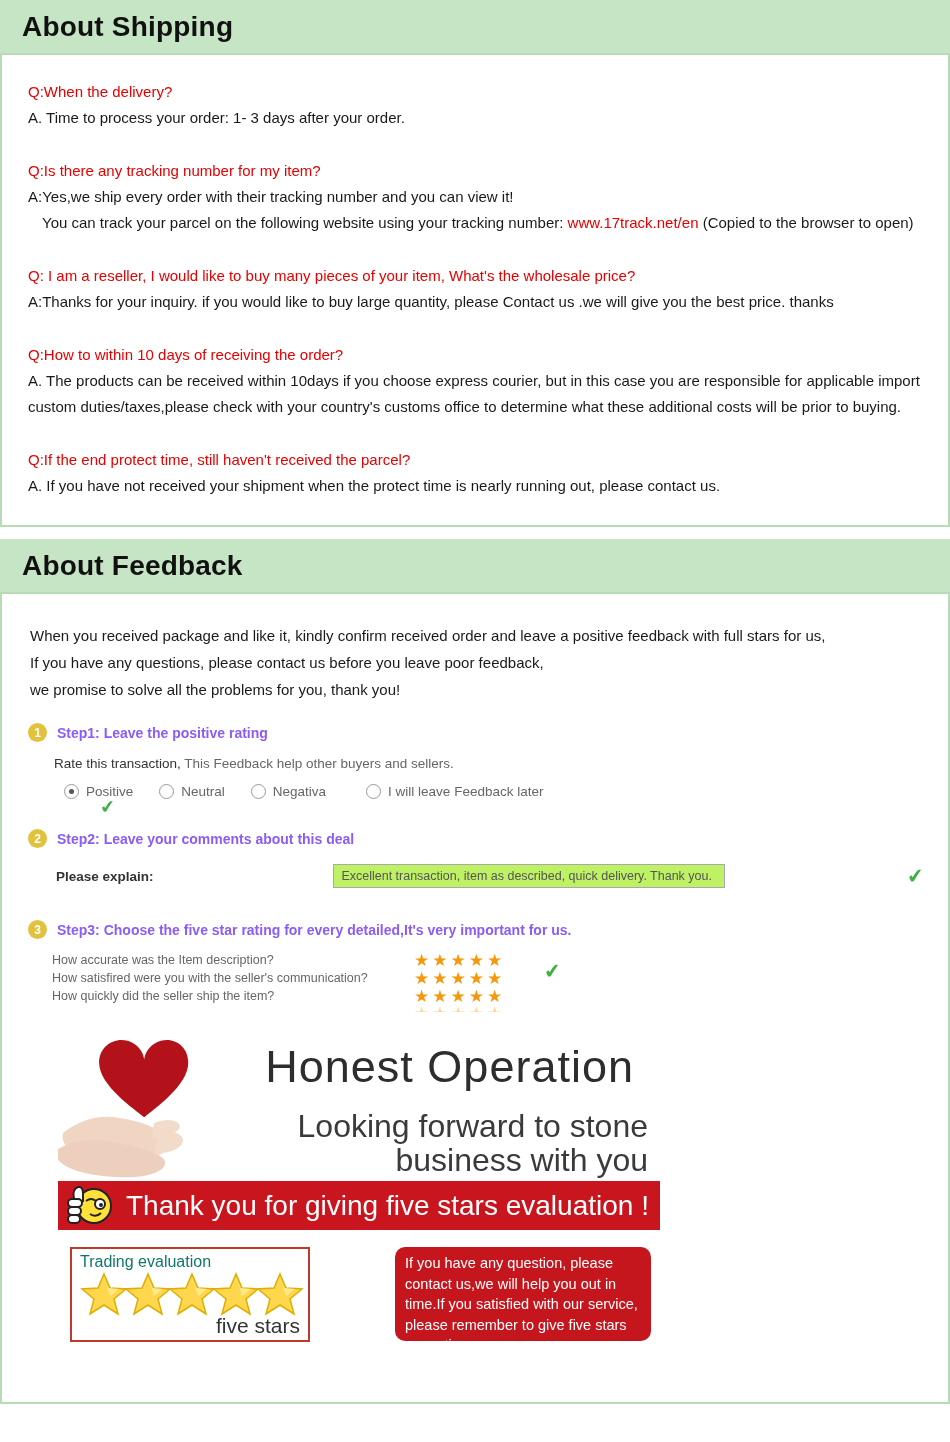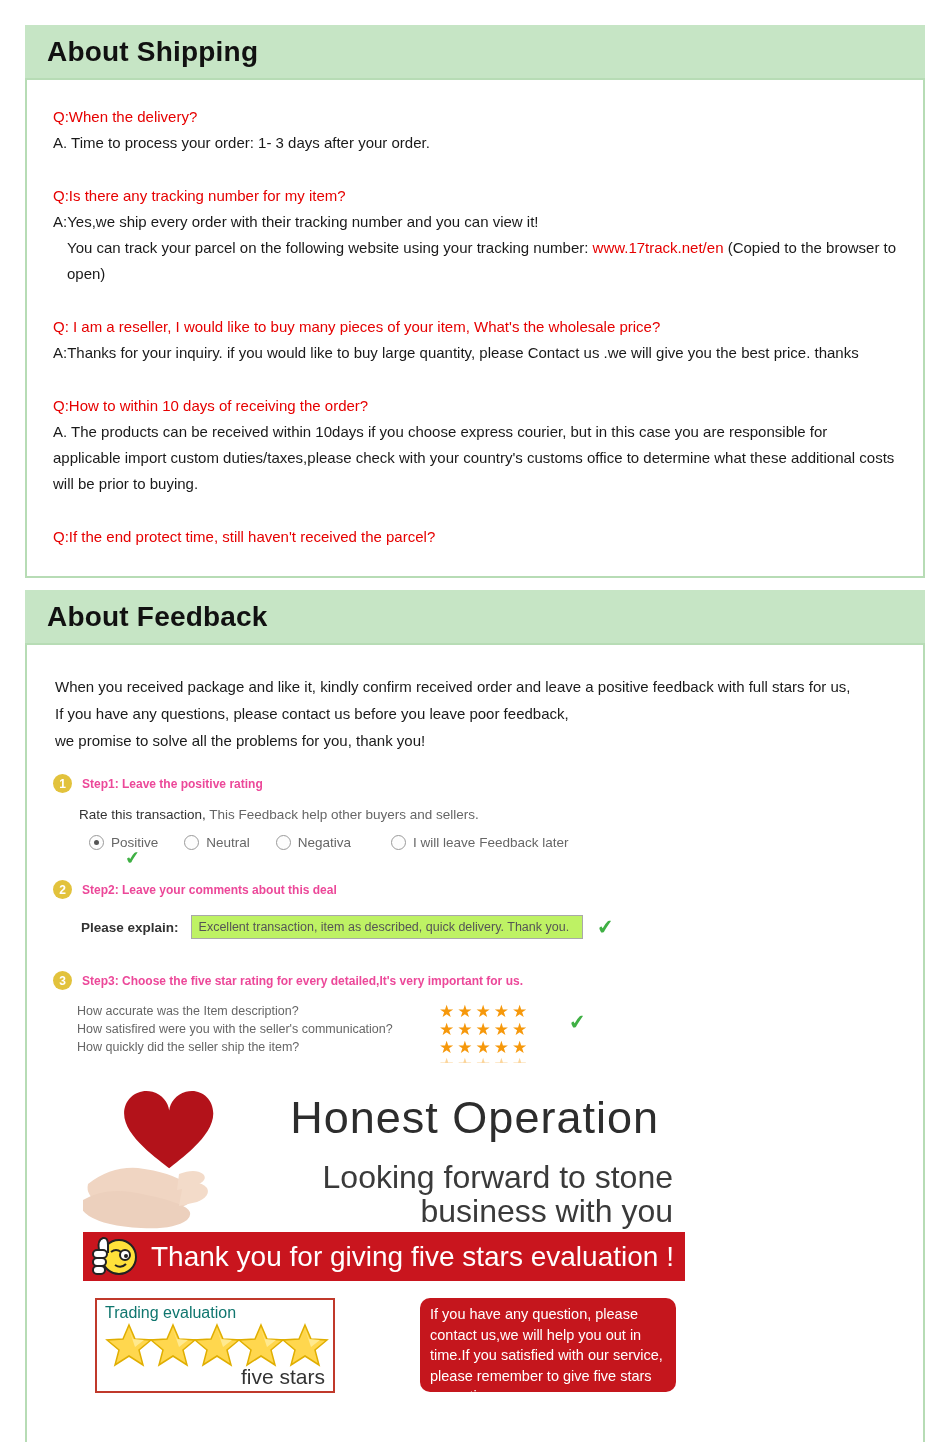--- a/index.html
+++ b/index.html
@@ -3,21 +3,21 @@
 <meta charset="utf-8">
 <style>
   * { margin:0; padding:0; box-sizing:border-box; }
   html,body { background:#fff; }
   body {
     width:950px; height:1442px;
     font-family:"Liberation Sans","DejaVu Sans",sans-serif;
     color:#1a1a1a;
     overflow:hidden;
   }
-  .page { width:950px; height:1442px; padding:25px; }
+  .page { width:950px; height:1442px; padding:0; }
 
   
   .band {
     background:#c6e5c5;
     height:53px;
     display:flex; align-items:center;
     padding-left:22px;
   }
   .band h1 {
     font-size:28px; font-weight:800; color:#111; letter-spacing:.2px;
@@ -47,21 +47,21 @@
 
   
   .step-title { display:flex; align-items:center; margin-left:2px; }
   .badge {
     width:19px; height:19px; border-radius:50%;
     background:#e2c23c; color:#fff;
     font-size:12px; font-weight:bold;
     display:inline-flex; align-items:center; justify-content:center;
     margin-right:10px; flex:0 0 auto;
   }
-  .step-title .t { color:#ec4899; font-weight:bold; font-size:12px; }
+  .step-title .t { color:#8b5cf6; font-weight:bold; font-size:14px; }
 
   .rate-row { margin:14px 0 0 28px; font-size:13.5px; }
   .rate-row .b { font-weight:normal; color:#333; }
   .rate-row .n { color:#666; }
 
   .radio-row {
     margin:10px 0 0 38px;
     display:flex; align-items:center;
     color:#666; font-size:13.5px;
     position:relative; height:20px;
@@ -74,21 +74,21 @@
   }
   .radio.sel::after {
     content:""; position:absolute; left:4px; top:4px;
     width:5px; height:5px; border-radius:50%; background:#555;
   }
   .radio-opt { display:flex; align-items:center; margin-right:26px; }
   .check { color:#3fb044; font-size:20px; line-height:1; display:inline-block; transform:rotate(-6deg); }
   .check-under { position:absolute; left:36px; top:17px; font-size:18px; }
 
   .step2-title { margin-top:28px; }
-  .explain-row { margin:16px 0 0 30px; display:flex; align-items:center; }
+  .explain-row { margin:16px 0 0 30px; display:flex; align-items:center;justify-content:space-between; }
   .explain-row .b { font-weight:bold; color:#333; font-size:13.5px; margin-right:12px; }
   .explain-input {
     width:392px; height:24px;
     border:1px solid #a9a9a9; background:#bef264;
     font-family:"Liberation Sans","DejaVu Sans",sans-serif;
     font-size:12.5px; color:#555; padding:0 7px;
   }
   .explain-row .check { margin-left:14px; }
 
   .step3-title { margin-top:32px; }
@@ -160,20 +160,21 @@
     <div class="qa">
       <div class="q">Q: I am a reseller, I would like to buy many pieces of your item, What's the wholesale price?</div>
       <div class="a">A:Thanks for your inquiry. if you would like to buy large quantity, please Contact us .we will give you the best price. thanks</div>
     </div>
     <div class="qa">
       <div class="q">Q:How to within 10 days of receiving the order?</div>
       <div class="a">A. The products can be received within 10days if you choose express courier, but in this case you are responsible for applicable import custom duties/taxes,please check with your country's customs office to determine what these additional costs will be prior to buying.</div>
     </div>
     <div class="qa">
       <div class="q">Q:If the end protect time, still haven't received the parcel?</div>
+      <div class="a">A. If you have not received your shipment when the protect time is nearly running out, please contact us.</div>
     </div>
   </div>
 
   <div class="gap12"></div>
 
   <div class="band">
     <h1>About Feedback</h1>
   </div>
 
   <div class="box box2">

